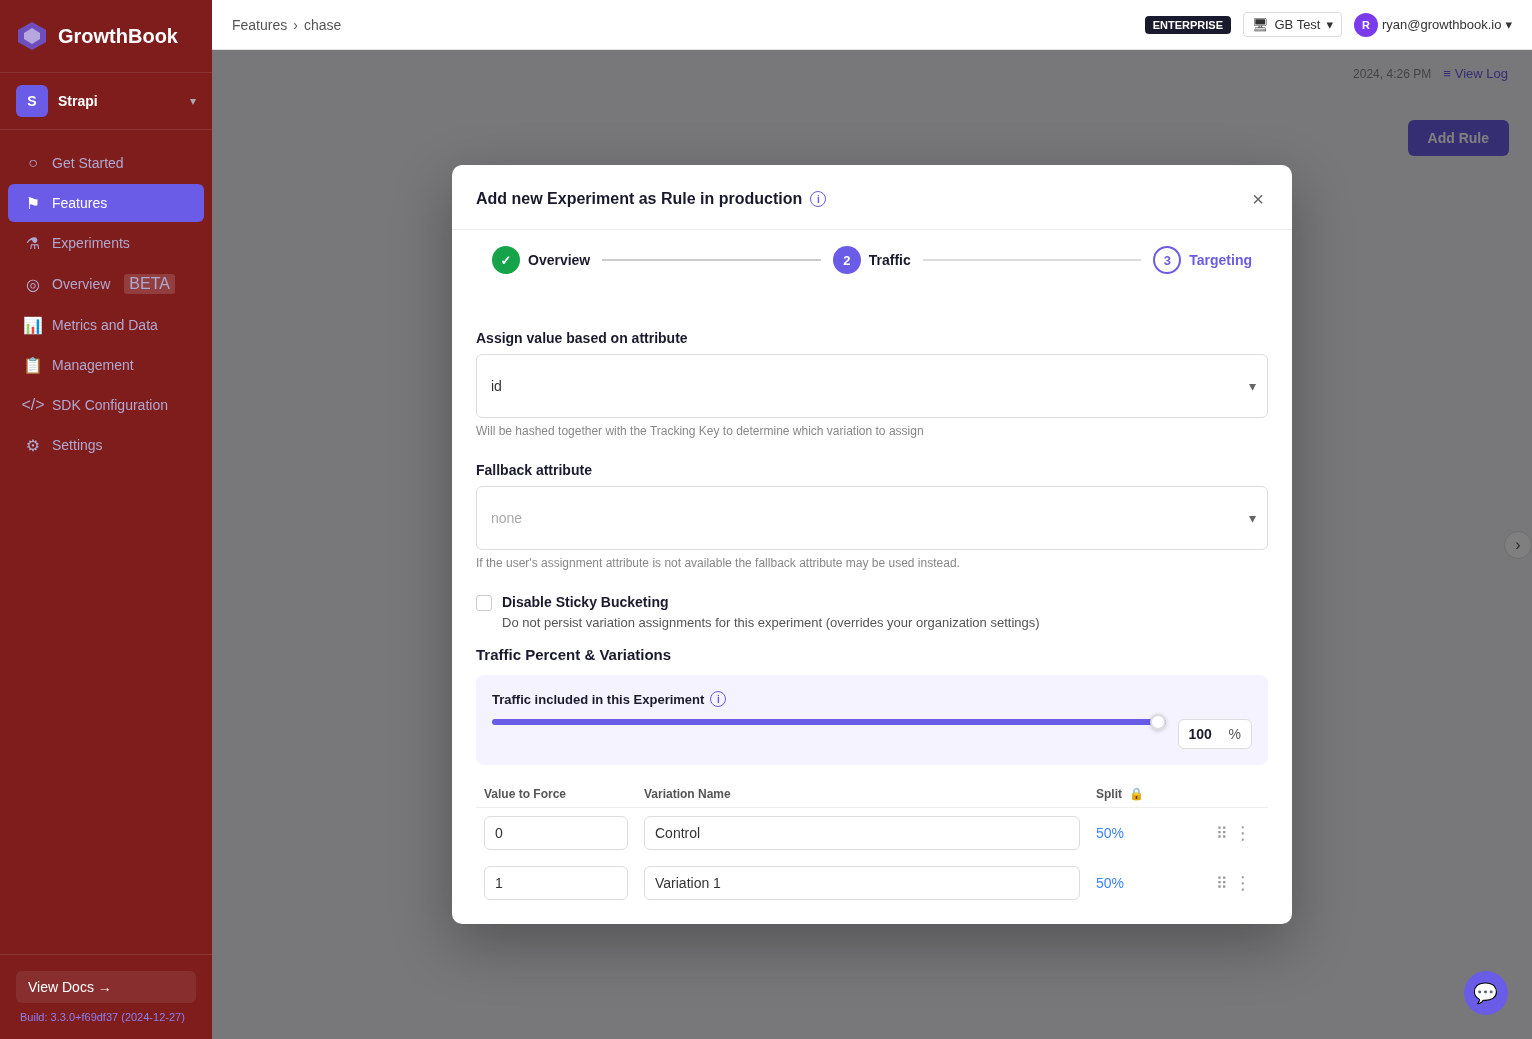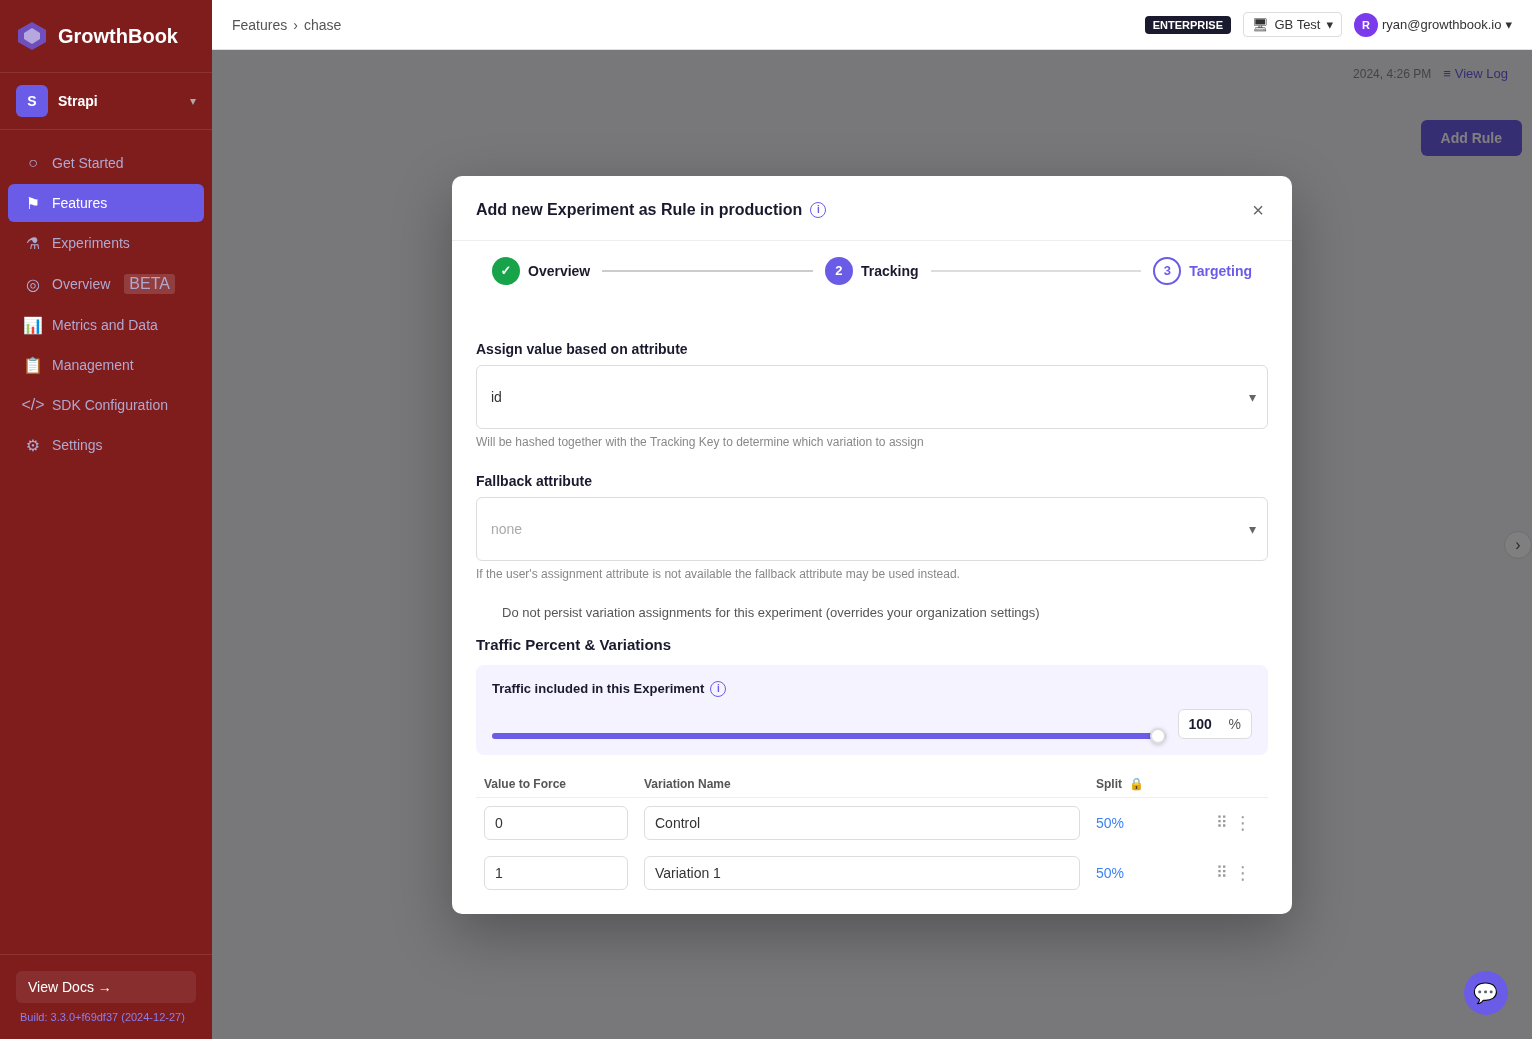--- a/index.html
+++ b/index.html
@@ -312,21 +312,21 @@
       font-size: 13px;
       font-weight: 600;
       color: #1a1a2e;
       margin-bottom: 12px;
       display: flex;
       align-items: center;
       gap: 6px;
     }
     .slider-row {
       display: flex;
-      align-items: flex-end;
+      align-items: flex-start;
       gap: 12px;
     }
     .slider-track {
       flex: 1;
       height: 6px;
       background: #ddd;
       border-radius: 3px;
       position: relative;
     }
     .slider-fill {
@@ -442,21 +442,21 @@
     .add-rule-btn {
       background: #6b5ce7;
       color: white;
       border: none;
       border-radius: 6px;
       padding: 10px 20px;
       font-size: 14px;
       font-weight: 600;
       cursor: pointer;
       position: absolute;
-      right: 10px;
+      right: 23px;
       top: 70px;
     }
     .view-log-link { color: #6b5ce7; font-size: 13px; display: flex; align-items: center; gap: 4px; }
     .timestamp { font-size: 12px; color: #888; }
 
     
     .chat-bubble {
       position: absolute;
       bottom: 24px;
       right: 24px;
@@ -596,21 +596,21 @@
         </div>
 
         <div class="steps">
           <div class="step">
             <div class="step-circle done">✓</div>
             <span class="step-label">Overview</span>
           </div>
           <div class="step-line done"></div>
           <div class="step">
             <div class="step-circle active">2</div>
-            <span class="step-label">Tracking</span>
+            <span class="step-label">Traffic</span>
           </div>
           <div class="step-line"></div>
           <div class="step">
             <div class="step-circle pending">3</div>
             <span class="step-label pending">Targeting</span>
           </div>
         </div>
 
         <div class="modal-body">
 
@@ -630,20 +630,24 @@
             <div class="select-wrapper">
               <select class="select-field placeholder">
                 <option value="">none</option>
               </select>
               <span class="select-arrow">▾</span>
             </div>
             <div class="hint-text">If the user's assignment attribute is not available the fallback attribute may be used instead.</div>
           </div>
 
           <div class="section-gap">
+            <div class="checkbox-row">
+              <div class="checkbox-box"></div>
+              <span class="checkbox-label">Disable Sticky Bucketing</span>
+            </div>
             <div class="checkbox-desc">Do not persist variation assignments for this experiment (overrides your organization settings)</div>
           </div>
 
           <div>
             <div class="section-title">Traffic Percent &amp; Variations</div>
 
             <div class="traffic-box">
               <div class="traffic-included-label">
                 <span>Traffic included in this Experiment</span>
                 <div class="info-icon">i</div>

